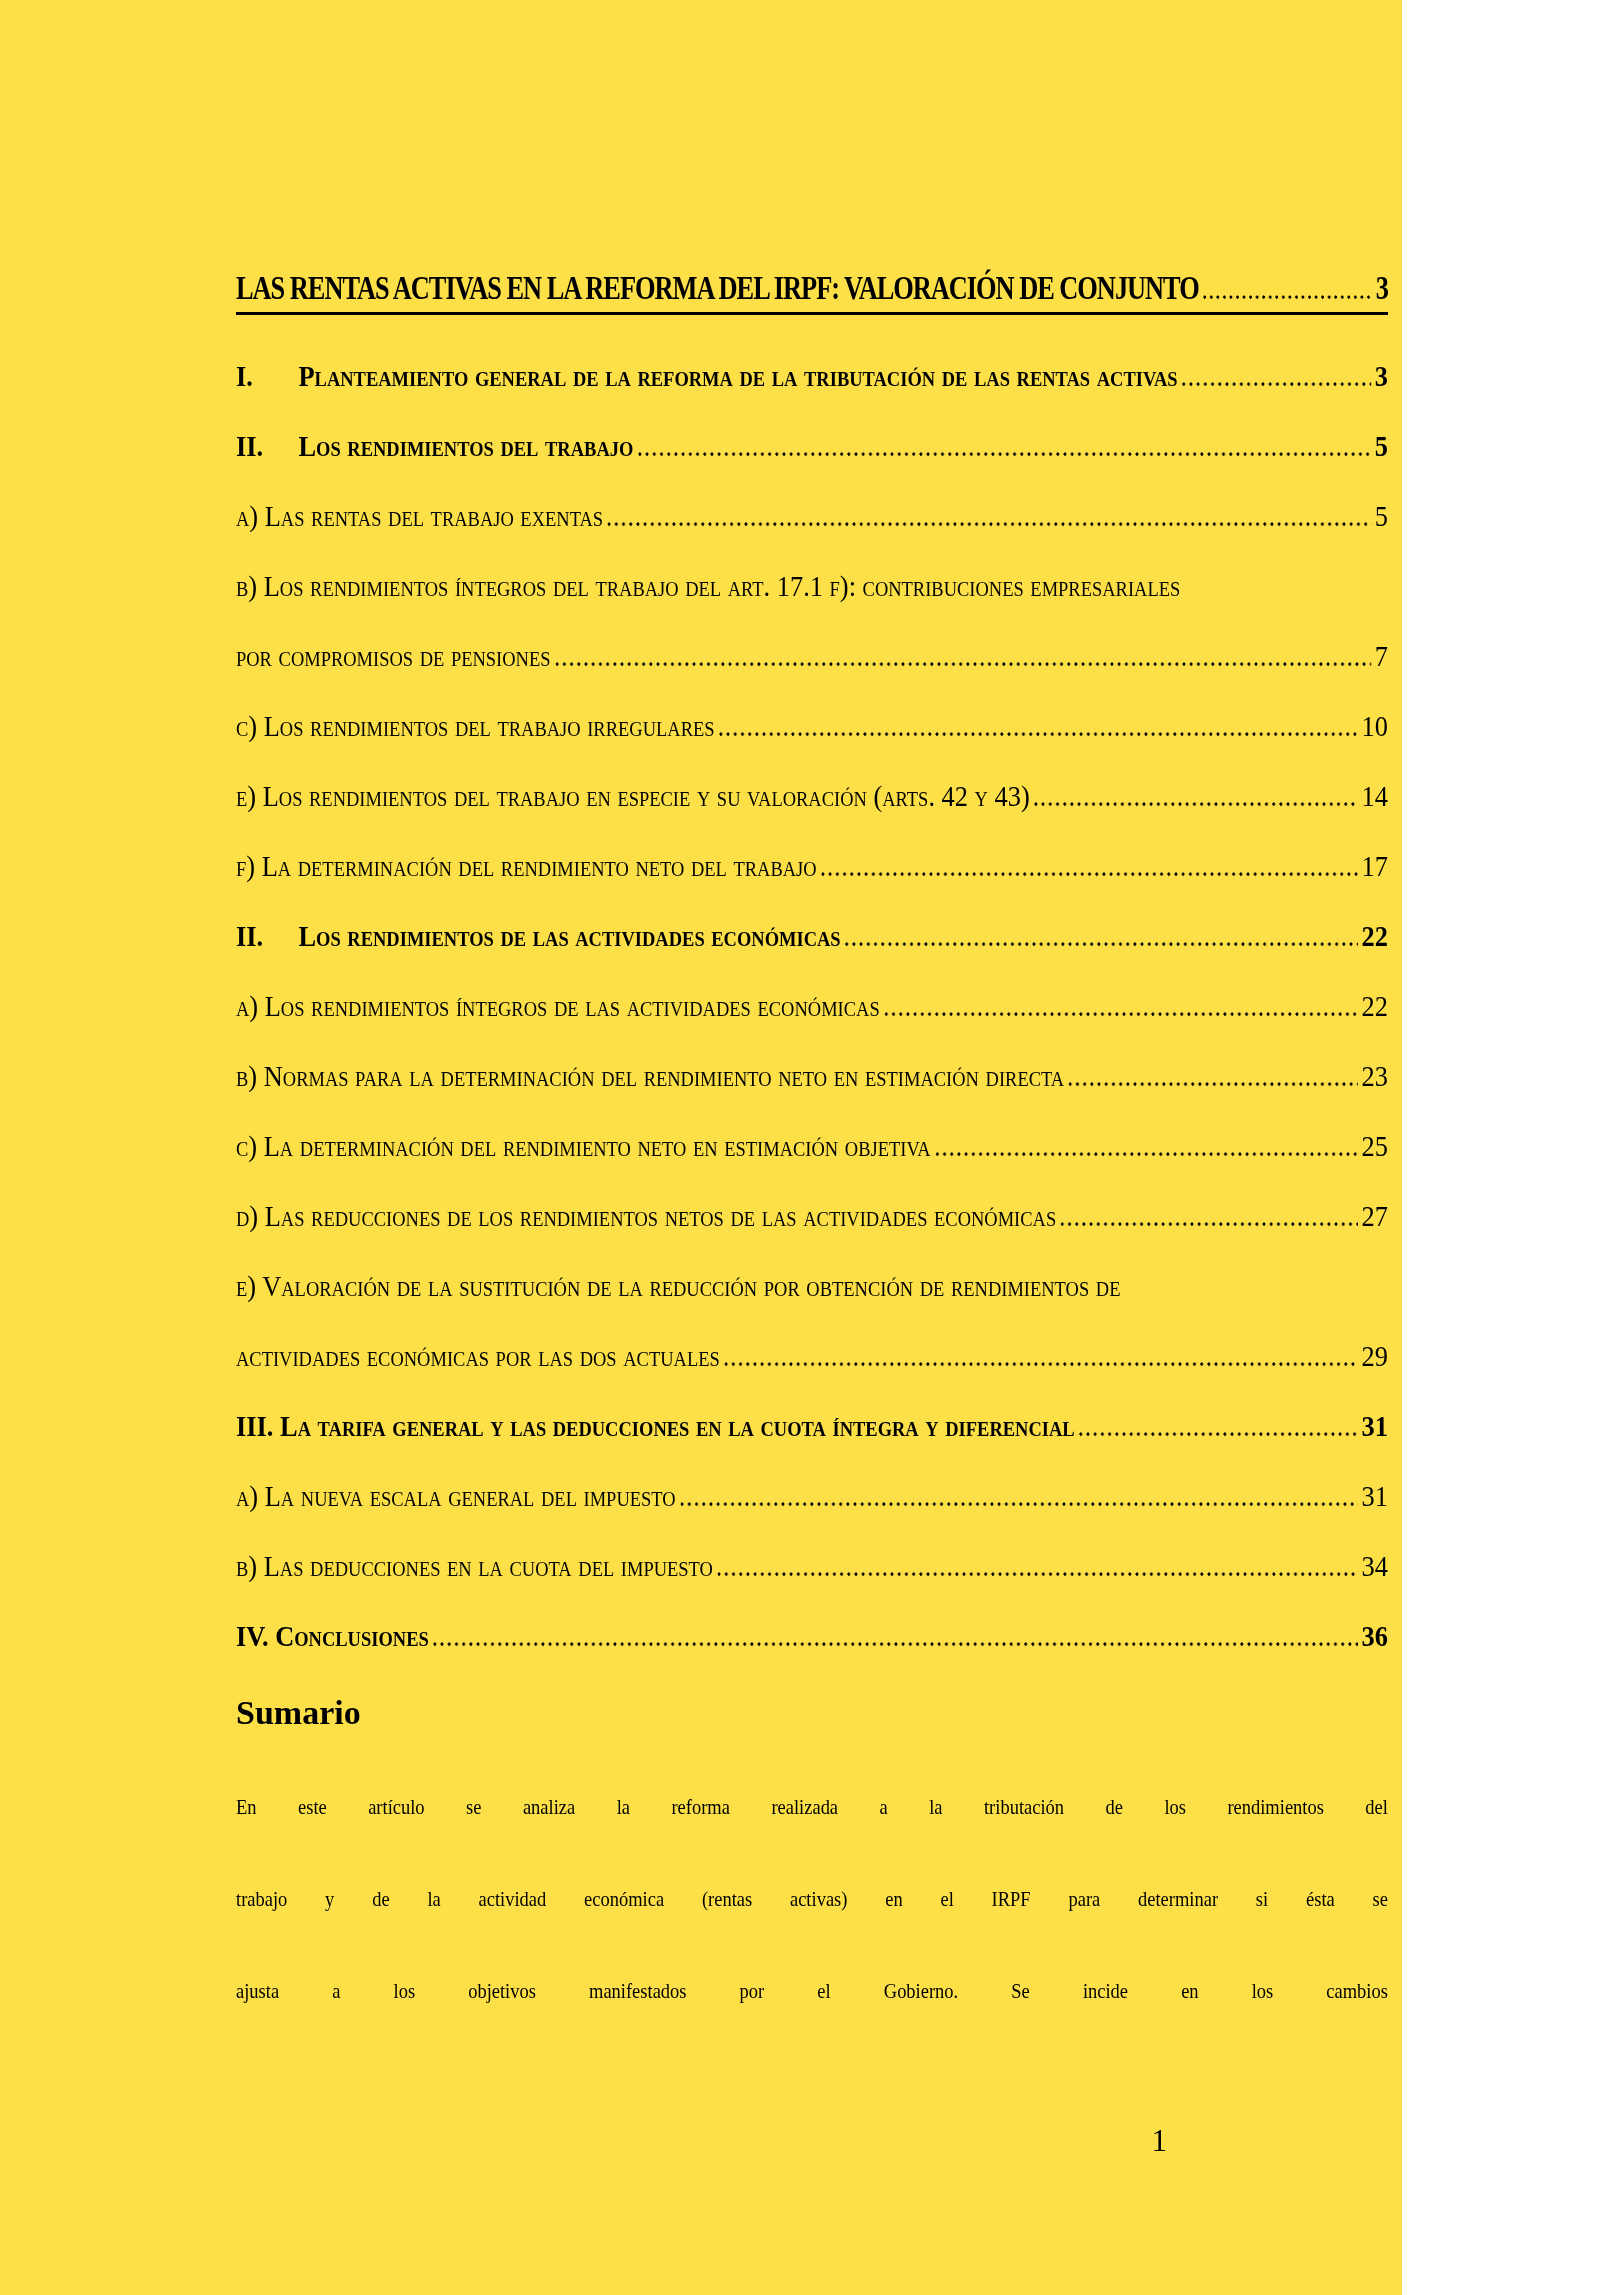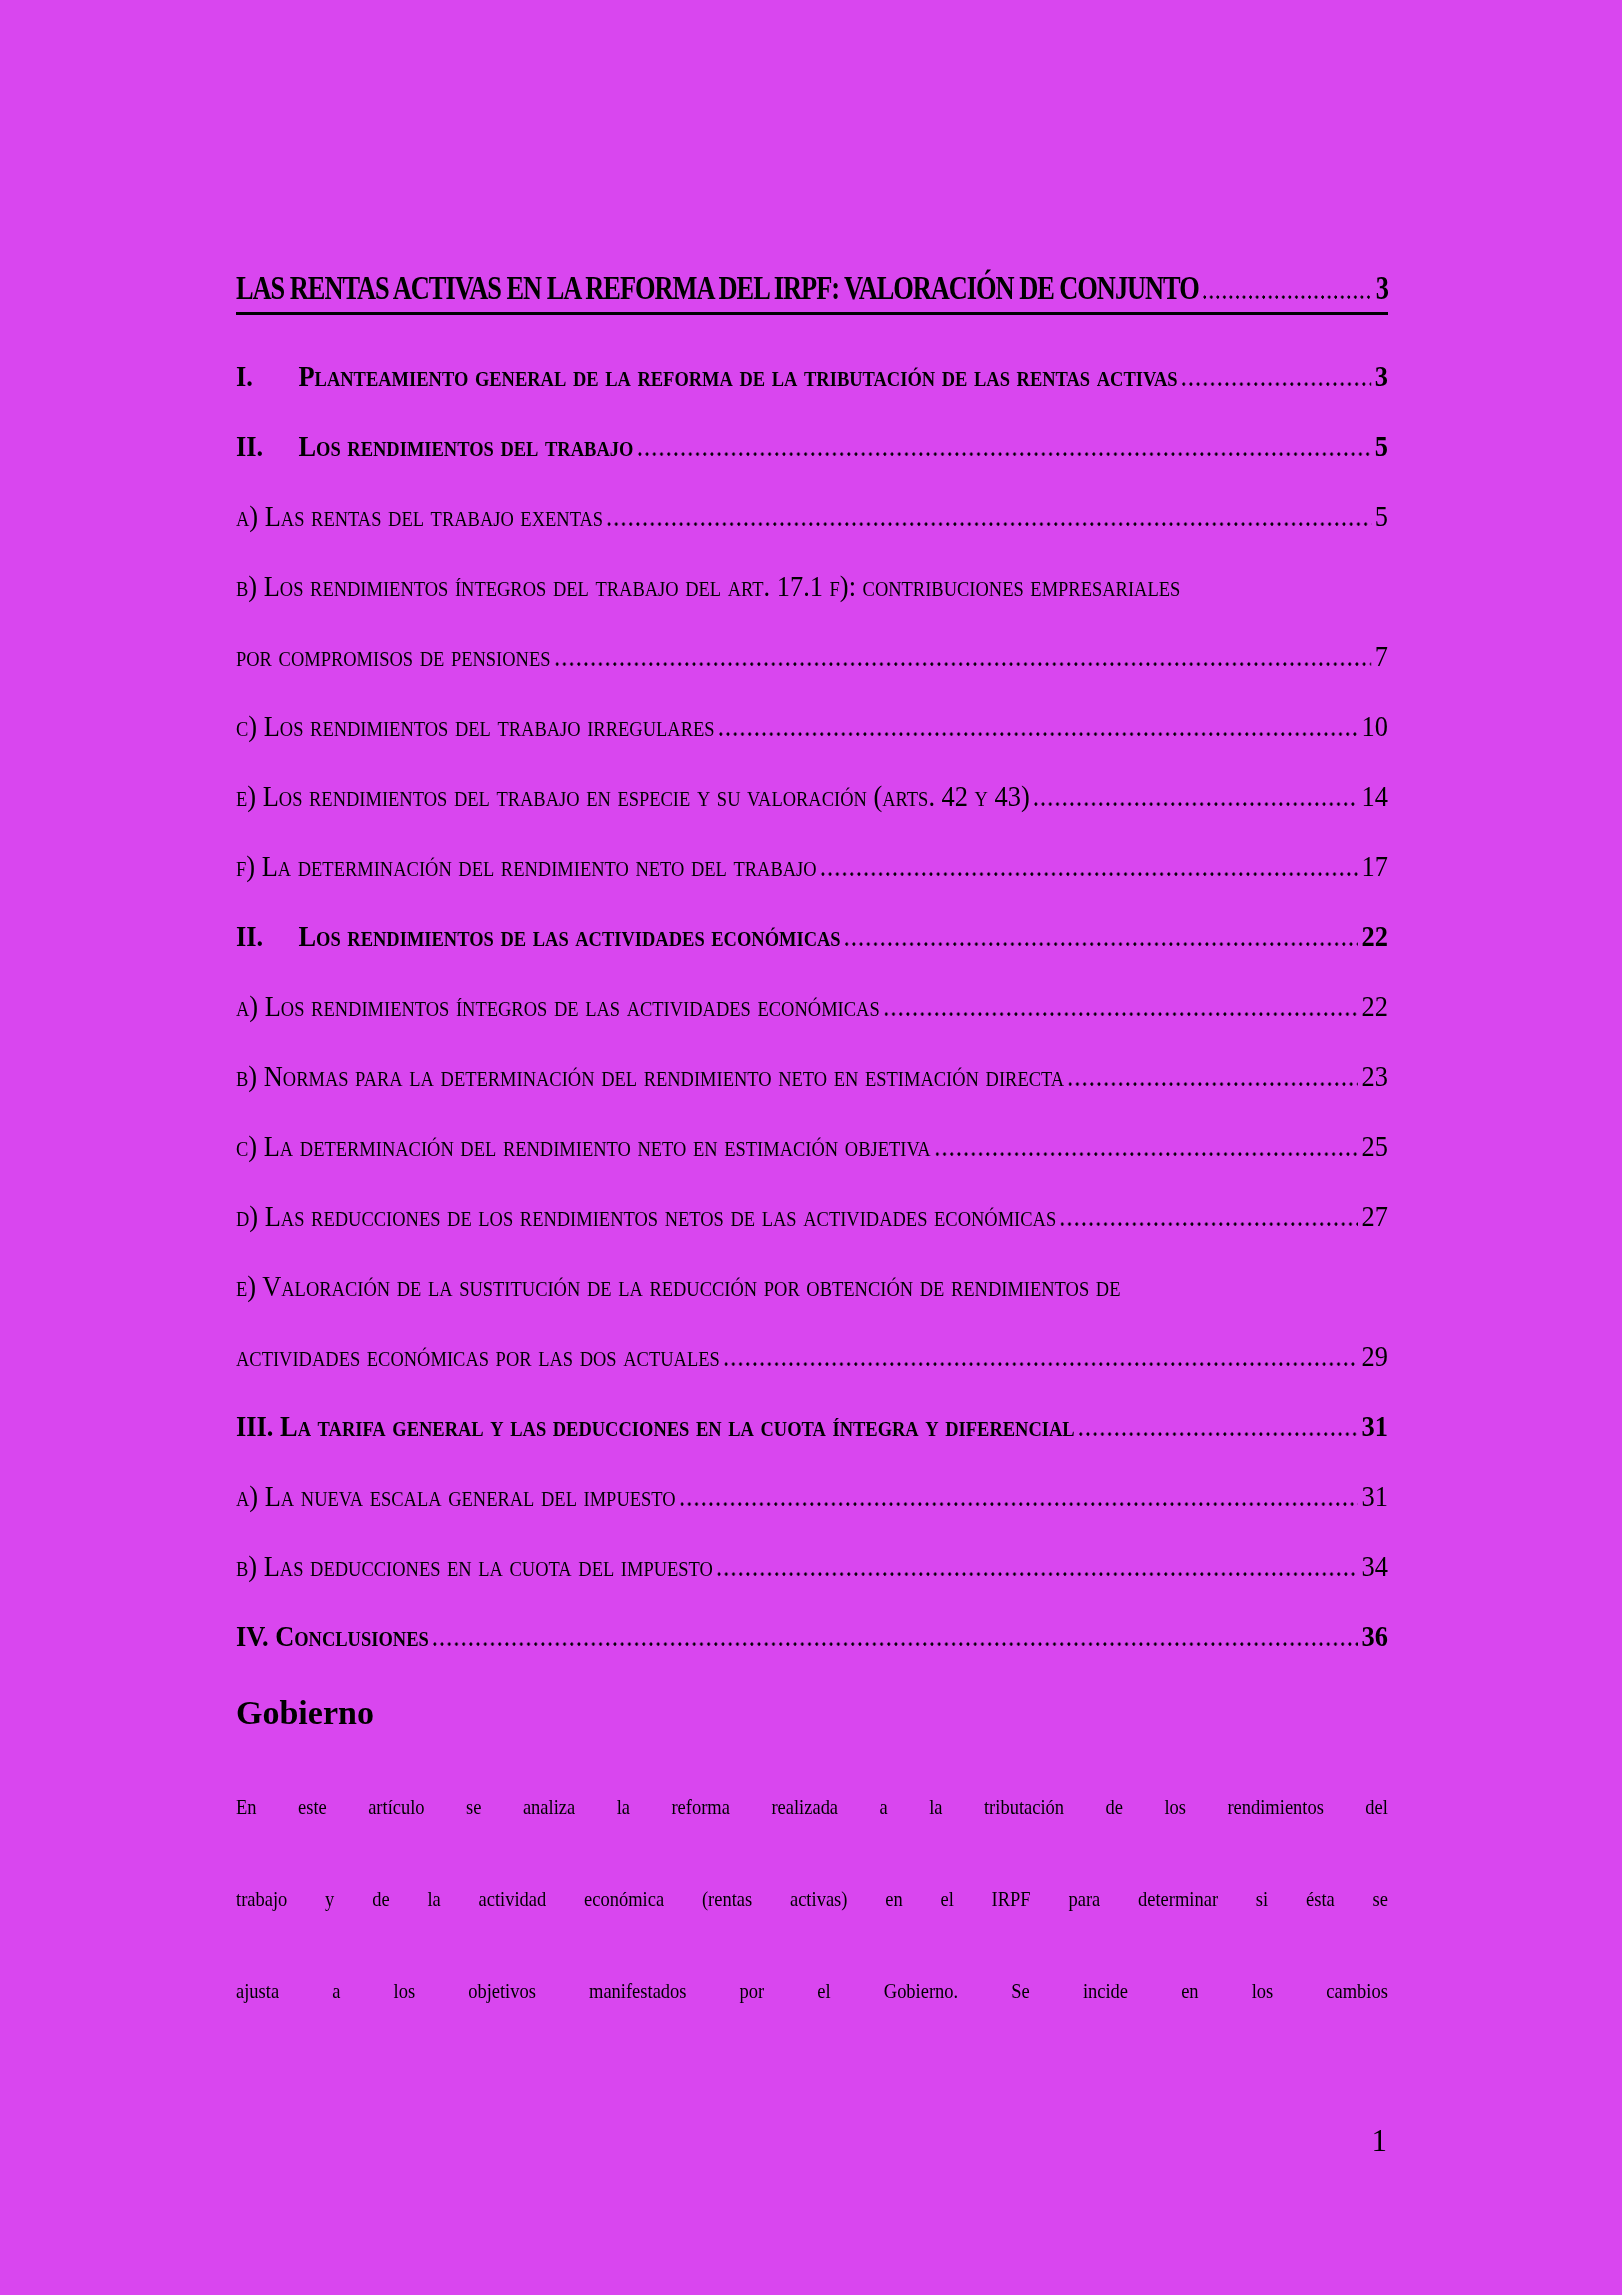--- a/index.html
+++ b/index.html
@@ -1,19 +1,19 @@
 <!DOCTYPE html>
 <html style="font-size:10.5px"><head>
 <meta charset="utf-8">
 <style>
   html,body{margin:0;padding:0;background:#ffffff;}
   .sheet{
     position:relative;
-    width:1622px;height:2295px;
-    background:#d946ef;
+    width:1402px;height:2295px;
+    background:#fde047;
     color:#000;
     font-family:"Liberation Serif","DejaVu Serif",serif;
     overflow:hidden;
   }
   .content{position:absolute;left:236px;top:0;width:1152px;}
 
   
   .toc-title{
     display:flex;align-items:baseline;
     width:1440px;transform:scaleX(0.8);transform-origin:left top;
@@ -168,21 +168,21 @@
             <span class="pg">34</span>
           </div>
           <div class="toc-line main">
             <span class="txt">IV. Conclusiones</span>
             <span class="leader"></span>
             <span class="pg">36</span>
           </div>
         </div>
     </div>
 
-    <h2 class="sumario">Gobierno</h2>
+    <h2 class="sumario">Sumario</h2>
     <div class="para">
         <div class="para-line">En este artículo se analiza la reforma realizada a la tributación de los rendimientos del</div>
         <div class="para-line">trabajo y de la actividad económica (rentas activas) en el IRPF para determinar si ésta se</div>
         <div class="para-line">ajusta a los objetivos manifestados por el Gobierno. Se incide en los cambios</div>
       </div>
 
   </div>
   <div class="pagenum">1</div>
 </div>
 

